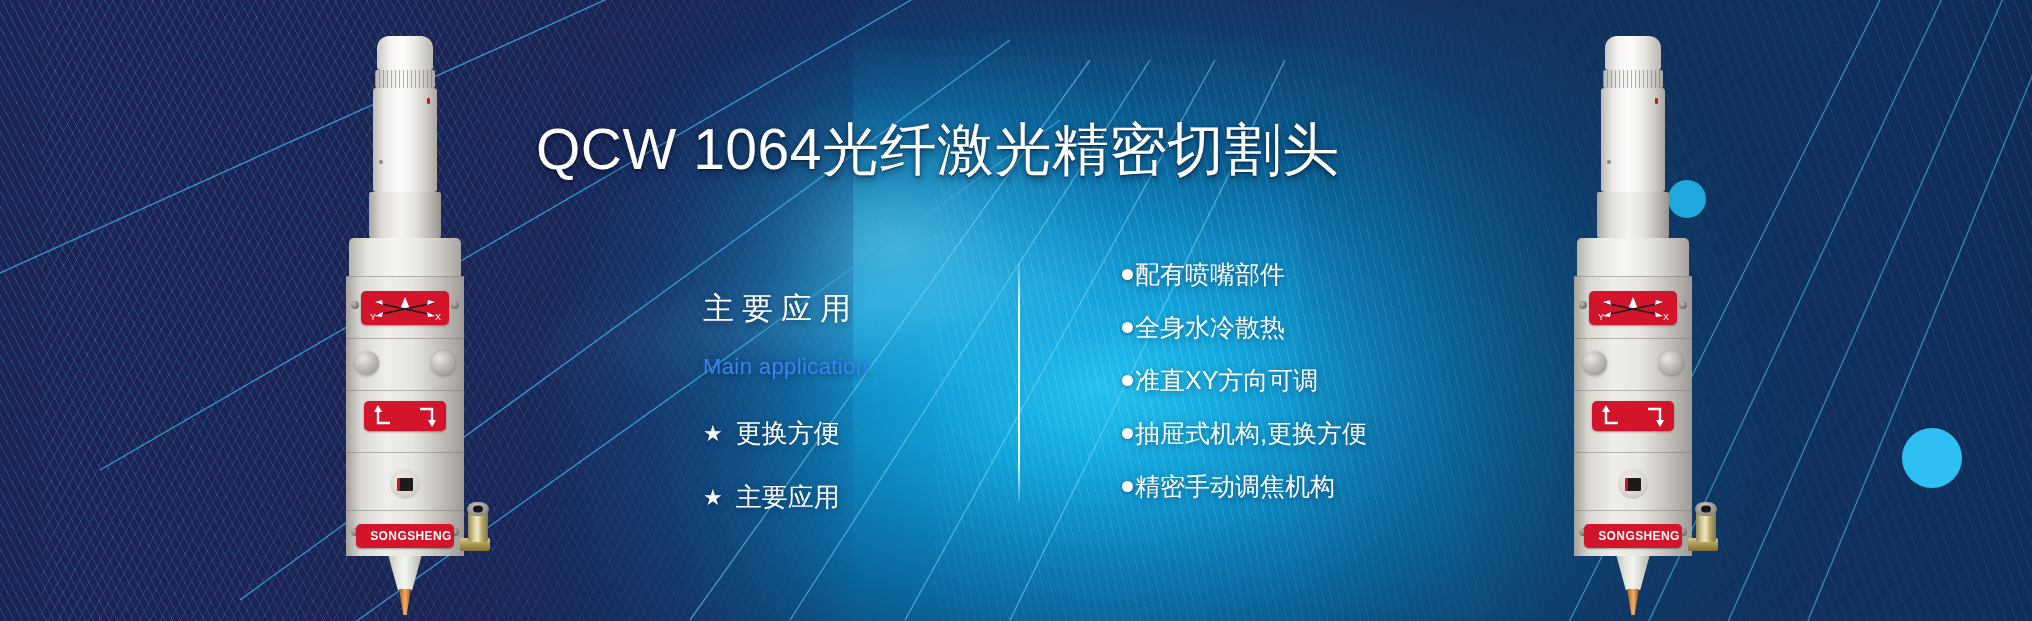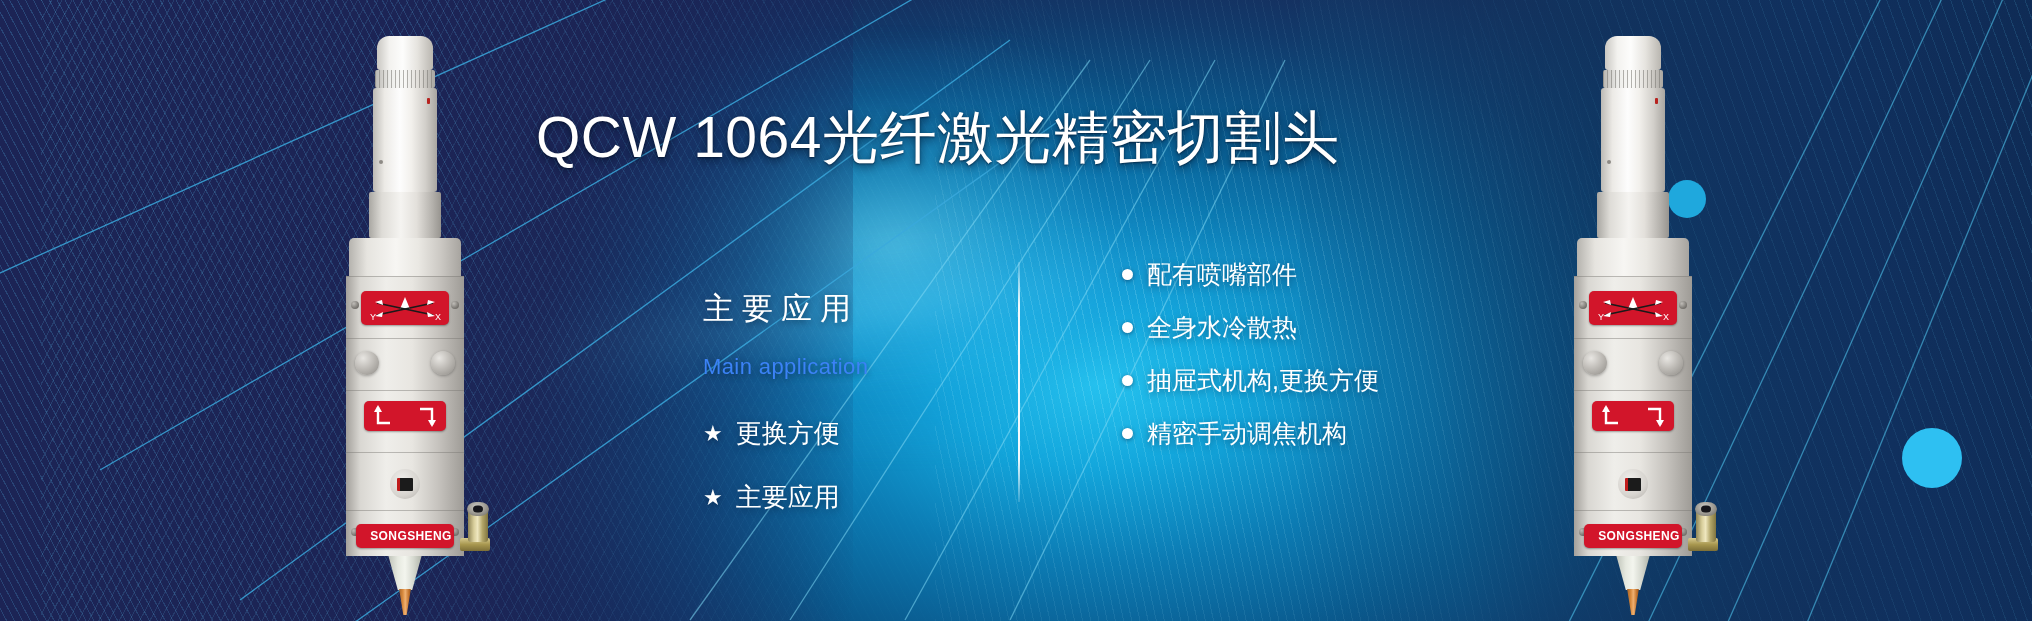--- a/index.html
+++ b/index.html
@@ -76,21 +76,21 @@
 
   .rays{ position:absolute; inset:0; }
   .rays line{ stroke-width:1.3; }
 
   .dot{ position:absolute; border-radius:50%; }
   .dot-1{ left:1668px; top:180px; width:38px; height:38px; background:#1fa8dd; }
   .dot-2{ left:1902px; top:428px; width:60px; height:60px; background:#2ec0f2; filter:blur(.4px); }
 
   
   .title{
-    position:absolute; left:536px; top:100px;
+    position:absolute; left:536px; top:112px;
     font-size:57px; font-weight:400; letter-spacing:.5px;
     color:#fff; white-space:nowrap;
     text-shadow:0 3px 9px rgba(0,20,45,.72), 0 1px 2px rgba(0,10,30,.6);
   }
 
   .left-col{ position:absolute; left:703px; top:288px; }
   .app-cn{
     font-size:31px; letter-spacing:8px; color:#fff; font-weight:400;
     text-shadow:0 2px 7px rgba(0,25,50,.6);
   }
@@ -111,21 +111,21 @@
     position:absolute; left:1018px; top:262px;
     width:2px; height:240px;
     background:linear-gradient(180deg, rgba(255,255,255,.15) 0%, rgba(255,255,255,.95) 18%, rgba(255,255,255,.95) 82%, rgba(255,255,255,.15) 100%);
   }
 
   .feature-list{
     position:absolute; left:1122px; top:258px;
     list-style:none;
   }
   .feature-list li{
-    display:flex; align-items:center; gap:14px;
+    display:flex; align-items:center; gap:2px;
     font-size:25px; color:#fff; margin-bottom:20px;
     text-shadow:0 2px 7px rgba(0,25,55,.5);
     white-space:nowrap;
   }
   .bullet{
     width:11px; height:11px; border-radius:50%;
     background:#fff; flex:0 0 auto;
     box-shadow:0 1px 4px rgba(0,20,50,.5);
   }
 
@@ -321,20 +321,24 @@
     <li>
       <span class="bullet"></span>
       <span>配有喷嘴部件</span>
     </li>
     <li>
       <span class="bullet"></span>
       <span>全身水冷散热</span>
     </li>
     <li>
       <span class="bullet"></span>
+      <span>准直XY方向可调</span>
+    </li>
+    <li>
+      <span class="bullet"></span>
       <span>抽屉式机构,更换方便</span>
     </li>
     <li>
       <span class="bullet"></span>
       <span>精密手动调焦机构</span>
     </li>
   </ul>
 
   <div class="head head-left">
     <div class="h-cap"></div>

